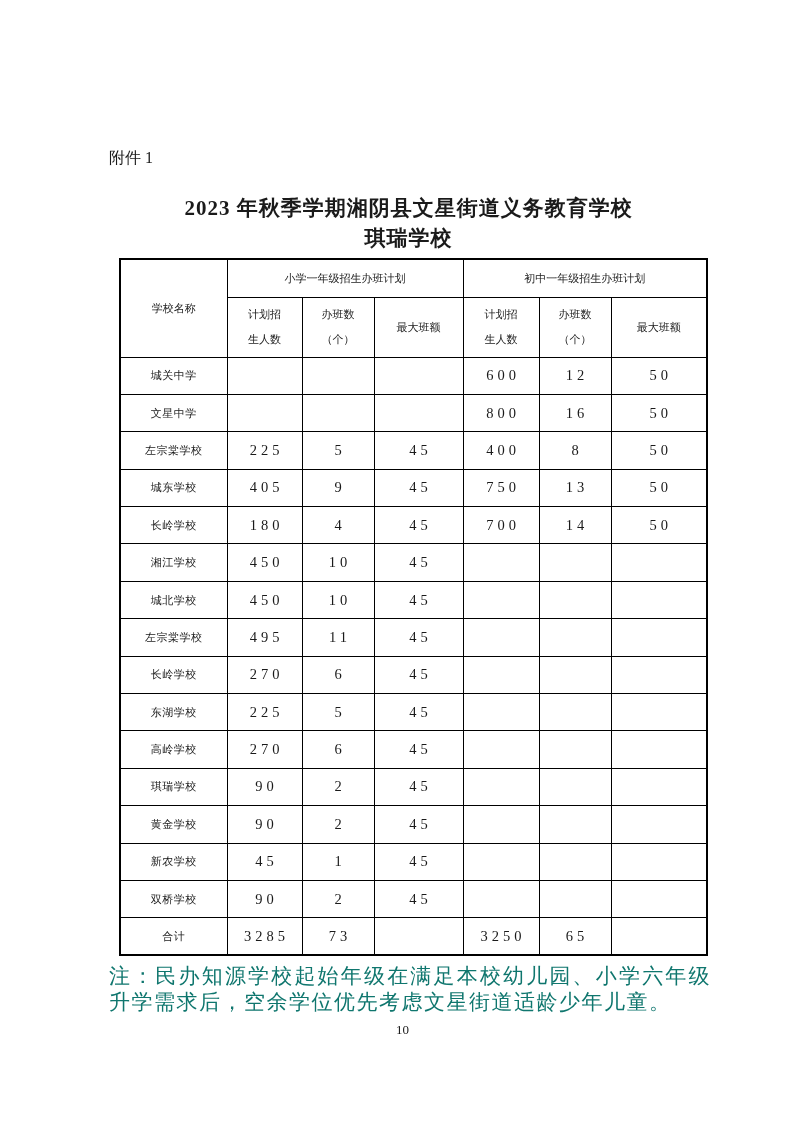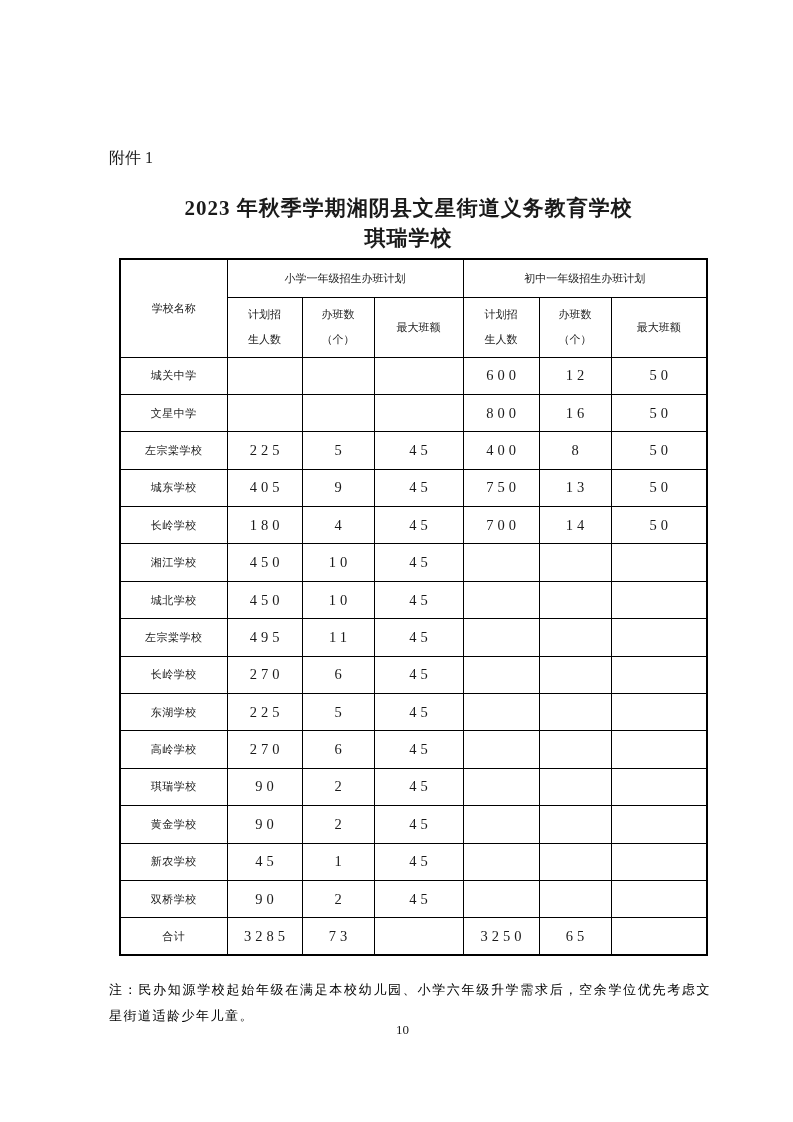--- a/index.html
+++ b/index.html
@@ -62,25 +62,25 @@
     letter-spacing: 0.5px;
     margin-top: 15px;
   }
   td.num {
     font-family: "Liberation Serif", serif;
     font-size: 14.5px;
     letter-spacing: 4px;
     text-indent: 4px; 
   }
   .note {
-    margin: 21px 0 0 97px;
+    margin: 7px 0 0 97px;
     width: 602px;
-    font-size: 13px;
+    font-size: 21px;
     line-height: 26px;
-    color: #000000;
+    color: #0f766e;
     font-family: "Liberation Serif", serif;
     letter-spacing: 1.5px;
     text-align: justify;
   }
   .pageno {
     position: absolute;
     top: 1022px;
     left: 0;
     width: 100%;
     text-align: center;

